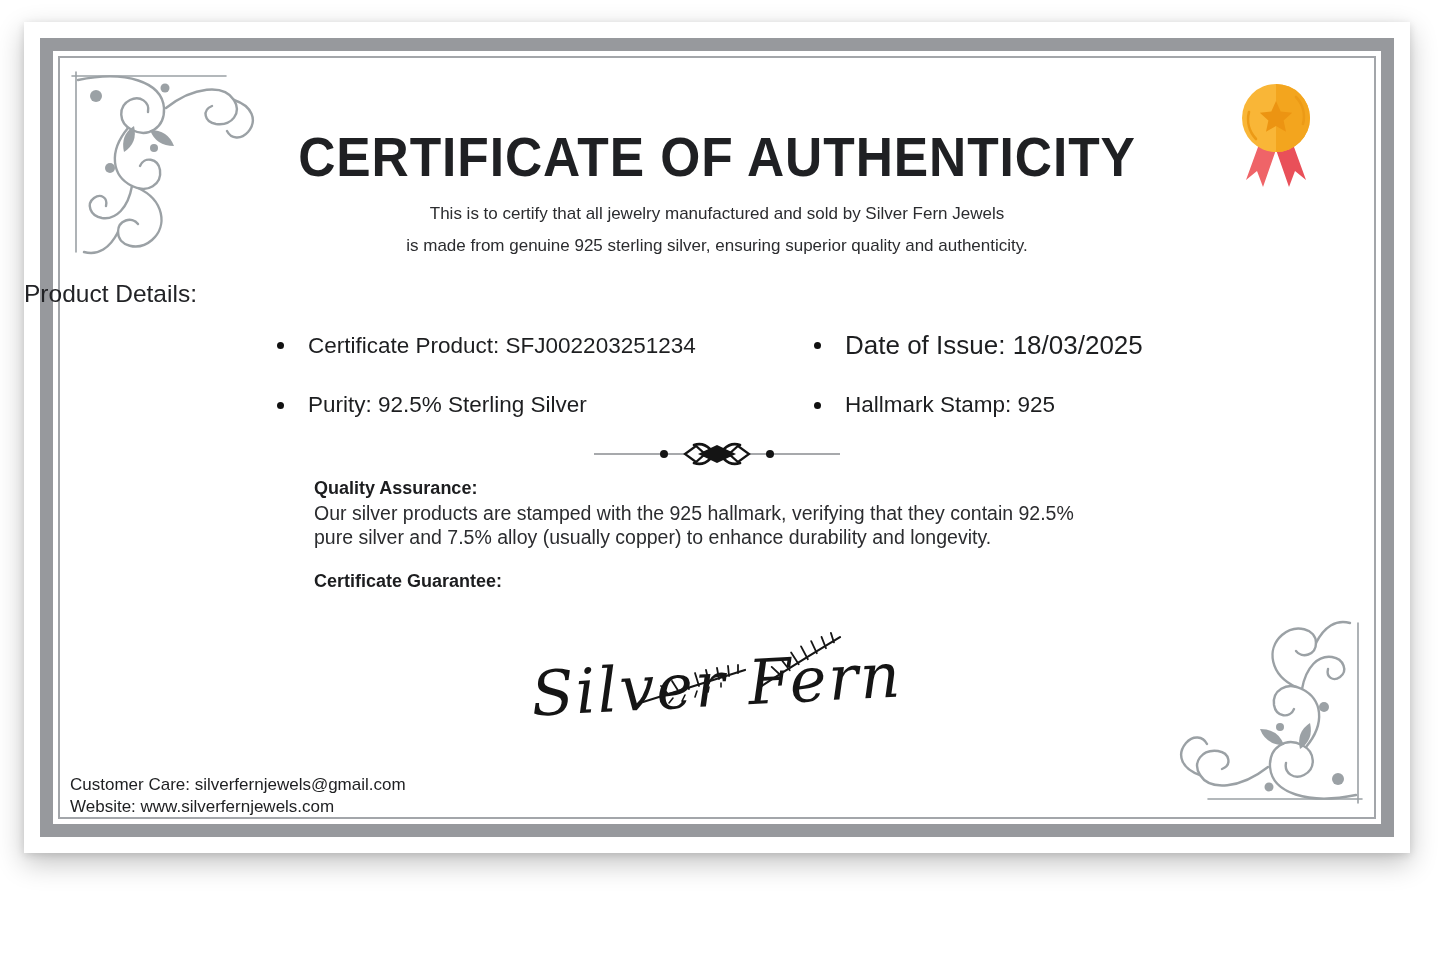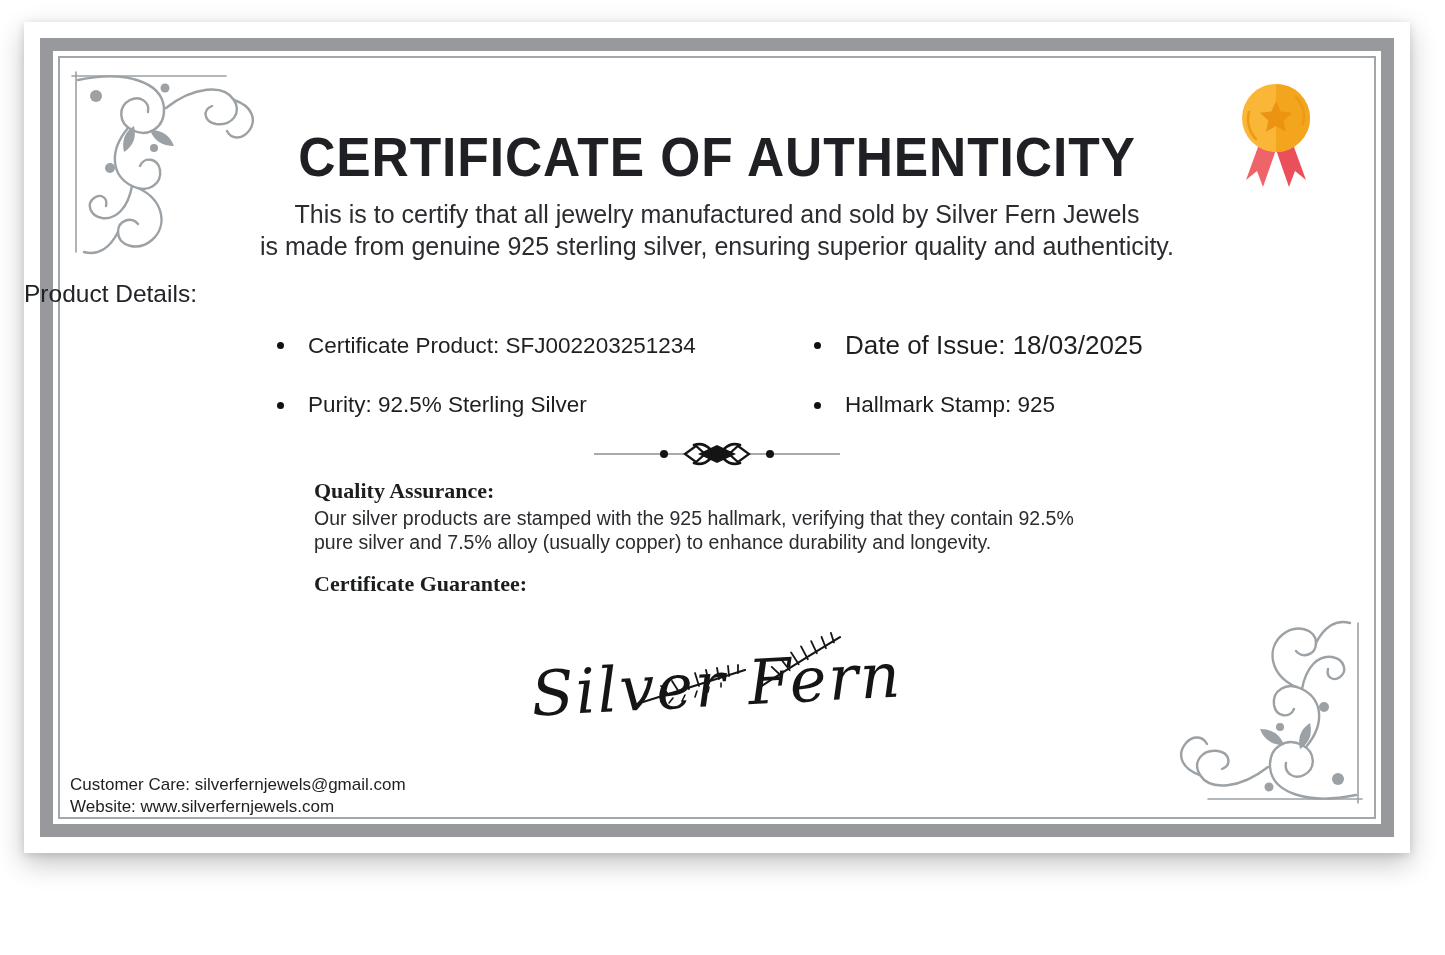--- a/index.html
+++ b/index.html
@@ -19,37 +19,37 @@
   .flourish.tl { left:42px; top:44px; }
   .flourish.br { right:42px; bottom:44px; transform:rotate(180deg); }
 
   .medal { position:absolute; left:1212px; top:58px; width:80px; height:112px; }
 
   .title { position:absolute; top:102px; left:0; width:100%; text-align:center;
            font-size:56px; font-weight:700; letter-spacing:1px; color:#1f2023;
            transform:scaleX(.92); white-space:nowrap; }
 
   .subtitle { position:absolute; top:176px; left:0; width:100%; text-align:center;
-              font-size:25px; line-height:32px; color:#2b2c2f; }
+              font-size:17px; line-height:32px; color:#2b2c2f; }
 
   .pd-heading { position:absolute; top:258px; left:0; width:100%; text-align:left;
                 font-size:24.5px; font-weight:500; color:#222326; }
 
   .details { position:absolute; top:308px; left:253px; width:1010px;
              display:grid; grid-template-columns:537px 1fr; row-gap:31px; align-items:center; }
   .detail { display:flex; align-items:center; gap:24px; font-size:22.5px; font-weight:500; color:#1d1e20; }
   .detail .dot { width:7px; height:7px; border-radius:50%; background:#111; flex:0 0 auto; }
   .detail.lg { font-size:26px; font-weight:400; }
 
   .divider { position:absolute; top:420px; left:0; width:100%; text-align:center; }
 
   .section { position:absolute; left:290px; width:980px; }
   .section.qa { top:456px; }
   .section.ag { top:549px; }
-  .section h3 { font-size:22px; font-weight:700; color:#1c1d1f; margin-bottom:3px;font-family:Liberation Serif, serif; }
+  .section h3 { font-size:18px; font-weight:700; color:#1c1d1f; margin-bottom:3px; }
   .section p  { font-size:19.5px; line-height:23.5px; color:#2b2c2f; }
 
   .signature { position:absolute; top:626px; left:0; width:100%; height:130px; text-align:center; }
   .signature .script { display:inline-block; font-family:"DejaVu Serif", serif; font-style:italic;
                        font-size:62px; color:#151515; transform:rotate(-3deg); letter-spacing:2px; }
   .fern { position:absolute; }
   .fern.f1 { left:calc(50% - 78px); top:14px; }
   .fern.f2 { left:calc(50% + 34px); top:-18px; transform:rotate(-12deg); }
 
   .footer { position:absolute; left:46px; top:752px; font-size:17px; line-height:22px; color:#1e1f21; }

